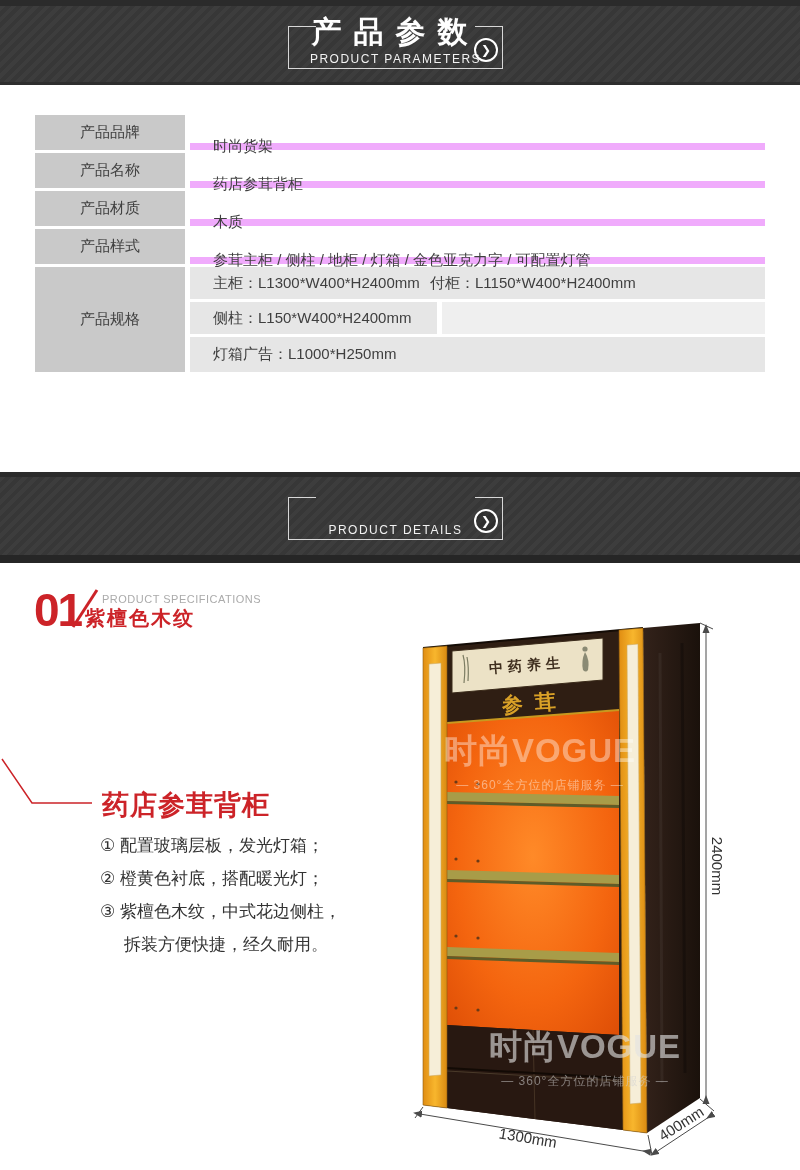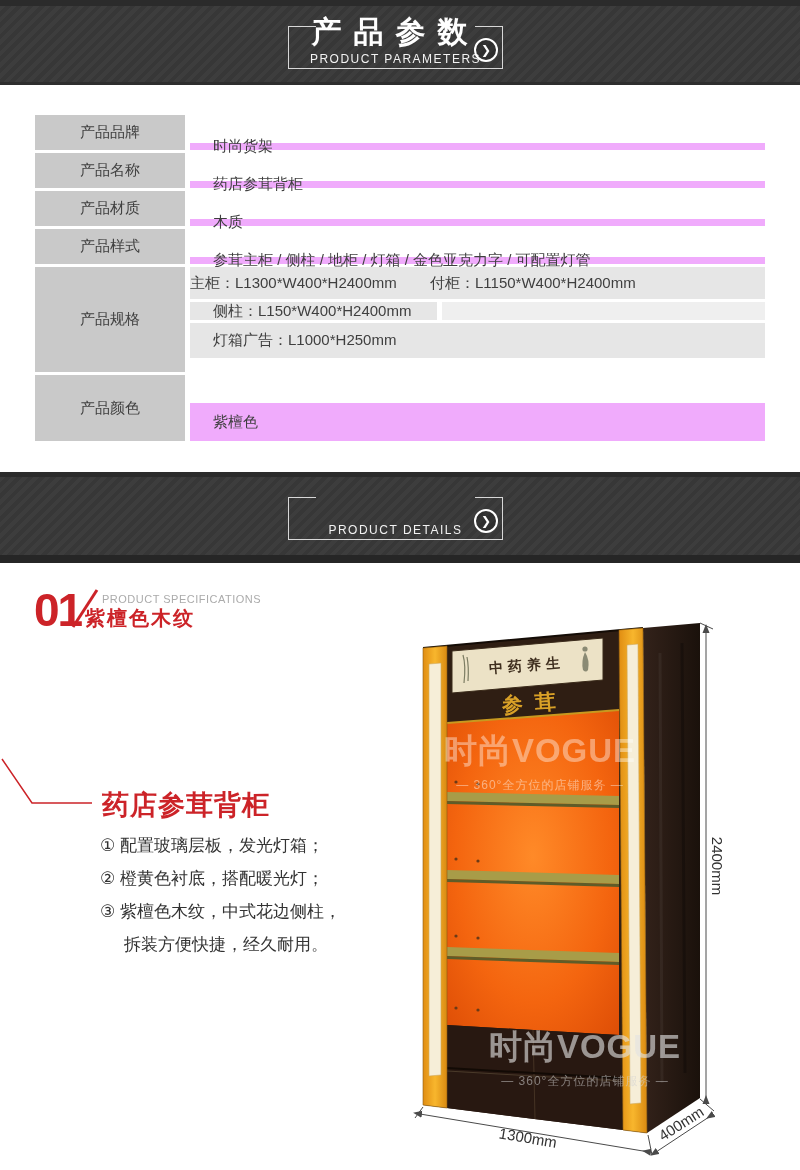--- a/index.html
+++ b/index.html
@@ -46,25 +46,25 @@
     font-size:15px; display:flex; align-items:center; padding-left:45px; flex:none;
   }
   .t-value {
     flex:1; background:#f0abfc; color:#3f3f3f; font-size:15px;
     display:flex; align-items:center; padding-left:23px;margin-top:28px;
   }
   .h35 { height:35px; }
   .group-right { flex:1; display:flex; flex-direction:column; }
   .g-bar { background:#e6e6e6; display:flex; align-items:center; font-size:15px; color:#3f3f3f; }
   .g-bar1 { height:32px; margin-bottom:3px; }
-  .g-bar2 { height:18px; margin-bottom:3px; background:none; }
+  .g-bar2 { height:32px; margin-bottom:3px; background:none; }
   .g-bar3 { height:35px; }
   .g-cell-a { width:247px; background:#e6e6e6; height:100%; display:flex; align-items:center; padding-left:23px; flex:none; margin-right:5px; }
   .g-cell-b { flex:1; background:#efefef; height:100%; }
-  .g-sp1 { width:240px; flex:none; }
+  .g-sp1 { padding-left:23px; width:240px; flex:none; }
 
   
   #details { position:absolute; left:0; top:563px; width:800px; height:607px; }
   #details svg { position:absolute; left:0; top:0; }
 
   .sec-num { position:absolute; left:34px; top:20px; color:#cc2328; font-size:46px; font-weight:bold; letter-spacing:-2px; }
   .sec-slash { position:absolute; left:63px; top:44px; width:44px; height:3px; background:#cc2328; transform:rotate(-57deg); }
   .sec-en { position:absolute; left:102px; top:30px; color:#ababab; font-size:11px; letter-spacing:.5px; }
   .sec-cn { position:absolute; left:85px; top:42px; color:#cc2328; font-size:20px; font-weight:bold; letter-spacing:2px; }
 
@@ -121,24 +121,20 @@
           <span>付柜：L1150*W400*H2400mm</span>
         </div>
         <div class="g-bar g-bar2">
           <div class="g-cell-a">侧柱：L150*W400*H2400mm</div>
           <div class="g-cell-b"></div>
         </div>
         <div class="g-bar g-bar3">
           <span style="padding-left:23px;">灯箱广告：L1000*H250mm</span>
         </div>
       </div>
-    </div>
-    <div class="t-row" style="height:66px;">
-      <div class="t-label" style="height:66px;">产品颜色</div>
-      <div class="t-value">紫檀色</div>
     </div>
   </div>
 
   <div id="banner2" class="banner">
     <div class="frame"></div>
     <div class="en">PRODUCT DETAILS</div>
     <div class="circ">❯</div>
   </div>
 
   <div id="details">

